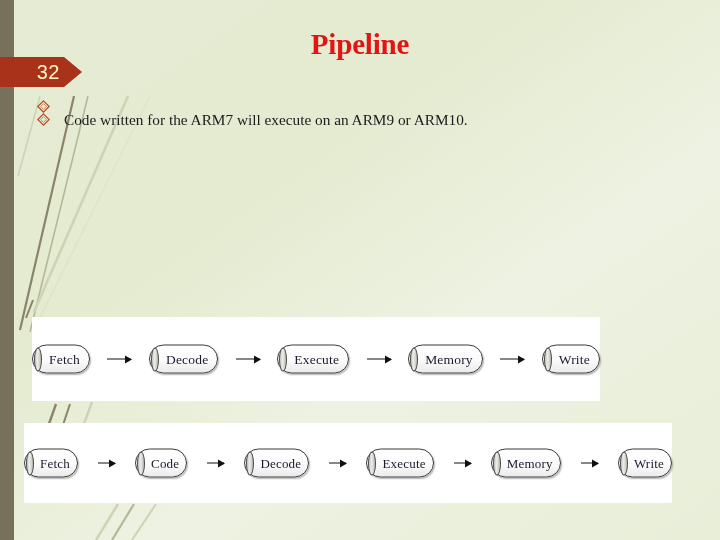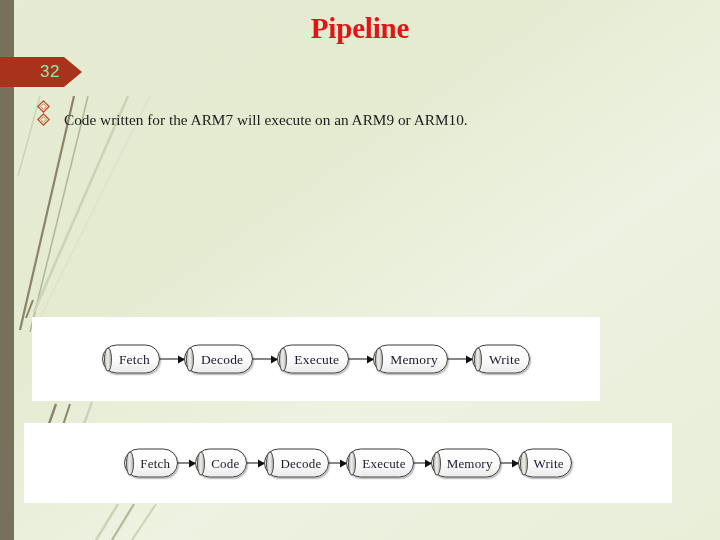--- a/index.html
+++ b/index.html
@@ -37,28 +37,28 @@
     width: 82px; height: 30px;
     background: #a8331a;
     clip-path: polygon(0 0, 64px 0, 82px 50%, 64px 100%, 0 100%);
     display: flex;
     align-items: center;
     justify-content: flex-end;
     box-sizing: border-box;
     padding-right: 22px;
   }
   #page-banner-number {
-    color: #86efac;
-    font-size: 17px;
+    color: #fef9c3;
+    font-size: 20px;
     font-family: "Liberation Sans", sans-serif;
     letter-spacing: 0.5px;
   }
   #slide-title {
     position: absolute;
-    left: 0; top: 12px;
+    left: 0; top: 28px;
     width: 720px;
     text-align: center;
     color: #e21414;
     font-size: 29px;
     font-weight: bold;
     font-family: "Liberation Serif", serif;
     letter-spacing: -0.2px;
   }
   #body-list {
     position: absolute;
@@ -92,21 +92,21 @@
   #diagram-panel-1 { left: 32px; top: 317px; width: 568px; height: 84px; }
   #diagram-panel-2 { left: 24px; top: 423px; width: 648px; height: 80px; }
 
   .pipeline-row {
     position: absolute;
     left: 0; right: 0;
     top: 50%;
     transform: translateY(-50%);
     display: flex;
     align-items: center;
-    justify-content: center;
+    justify-content: space-between;
   }
   .stage {
     position: relative;
     display: flex;
     align-items: center;
     justify-content: center;
     height: 29px;
     border: 1.6px solid #3a3a3a;
     border-radius: 15px / 15px;
     background: linear-gradient(180deg, #ffffff 0%, #fbfbfb 55%, #eceaea 100%);

